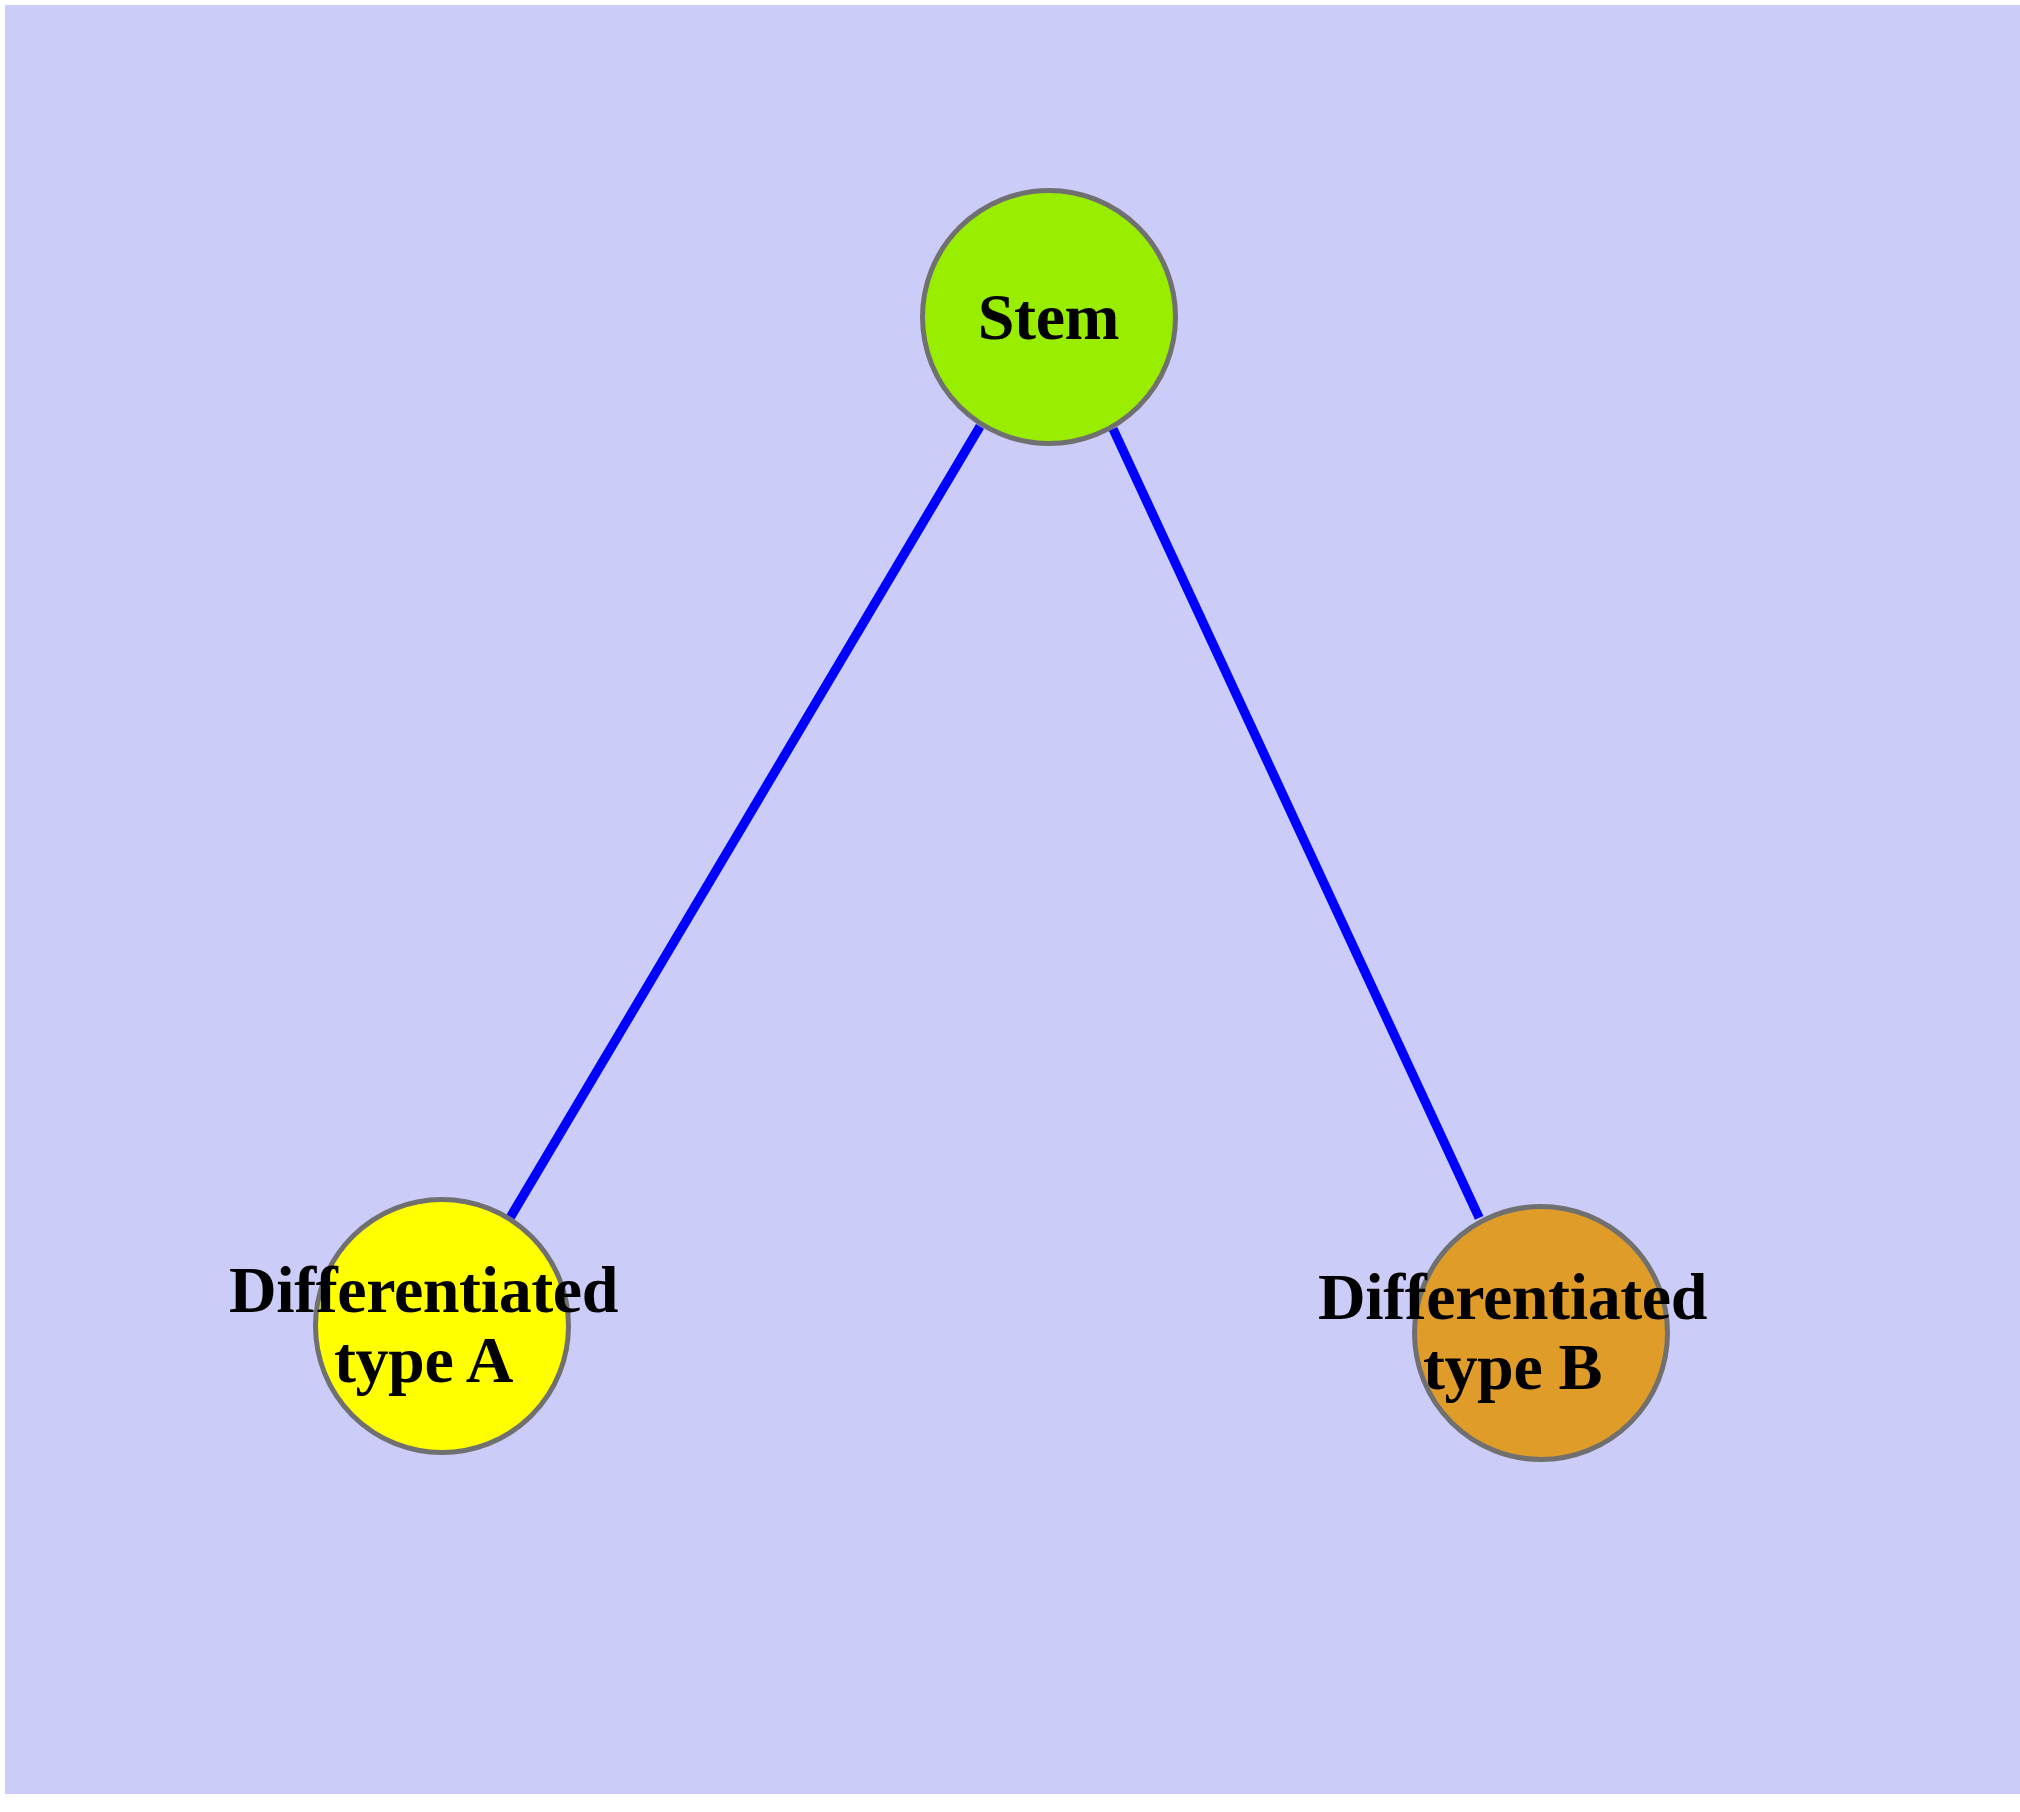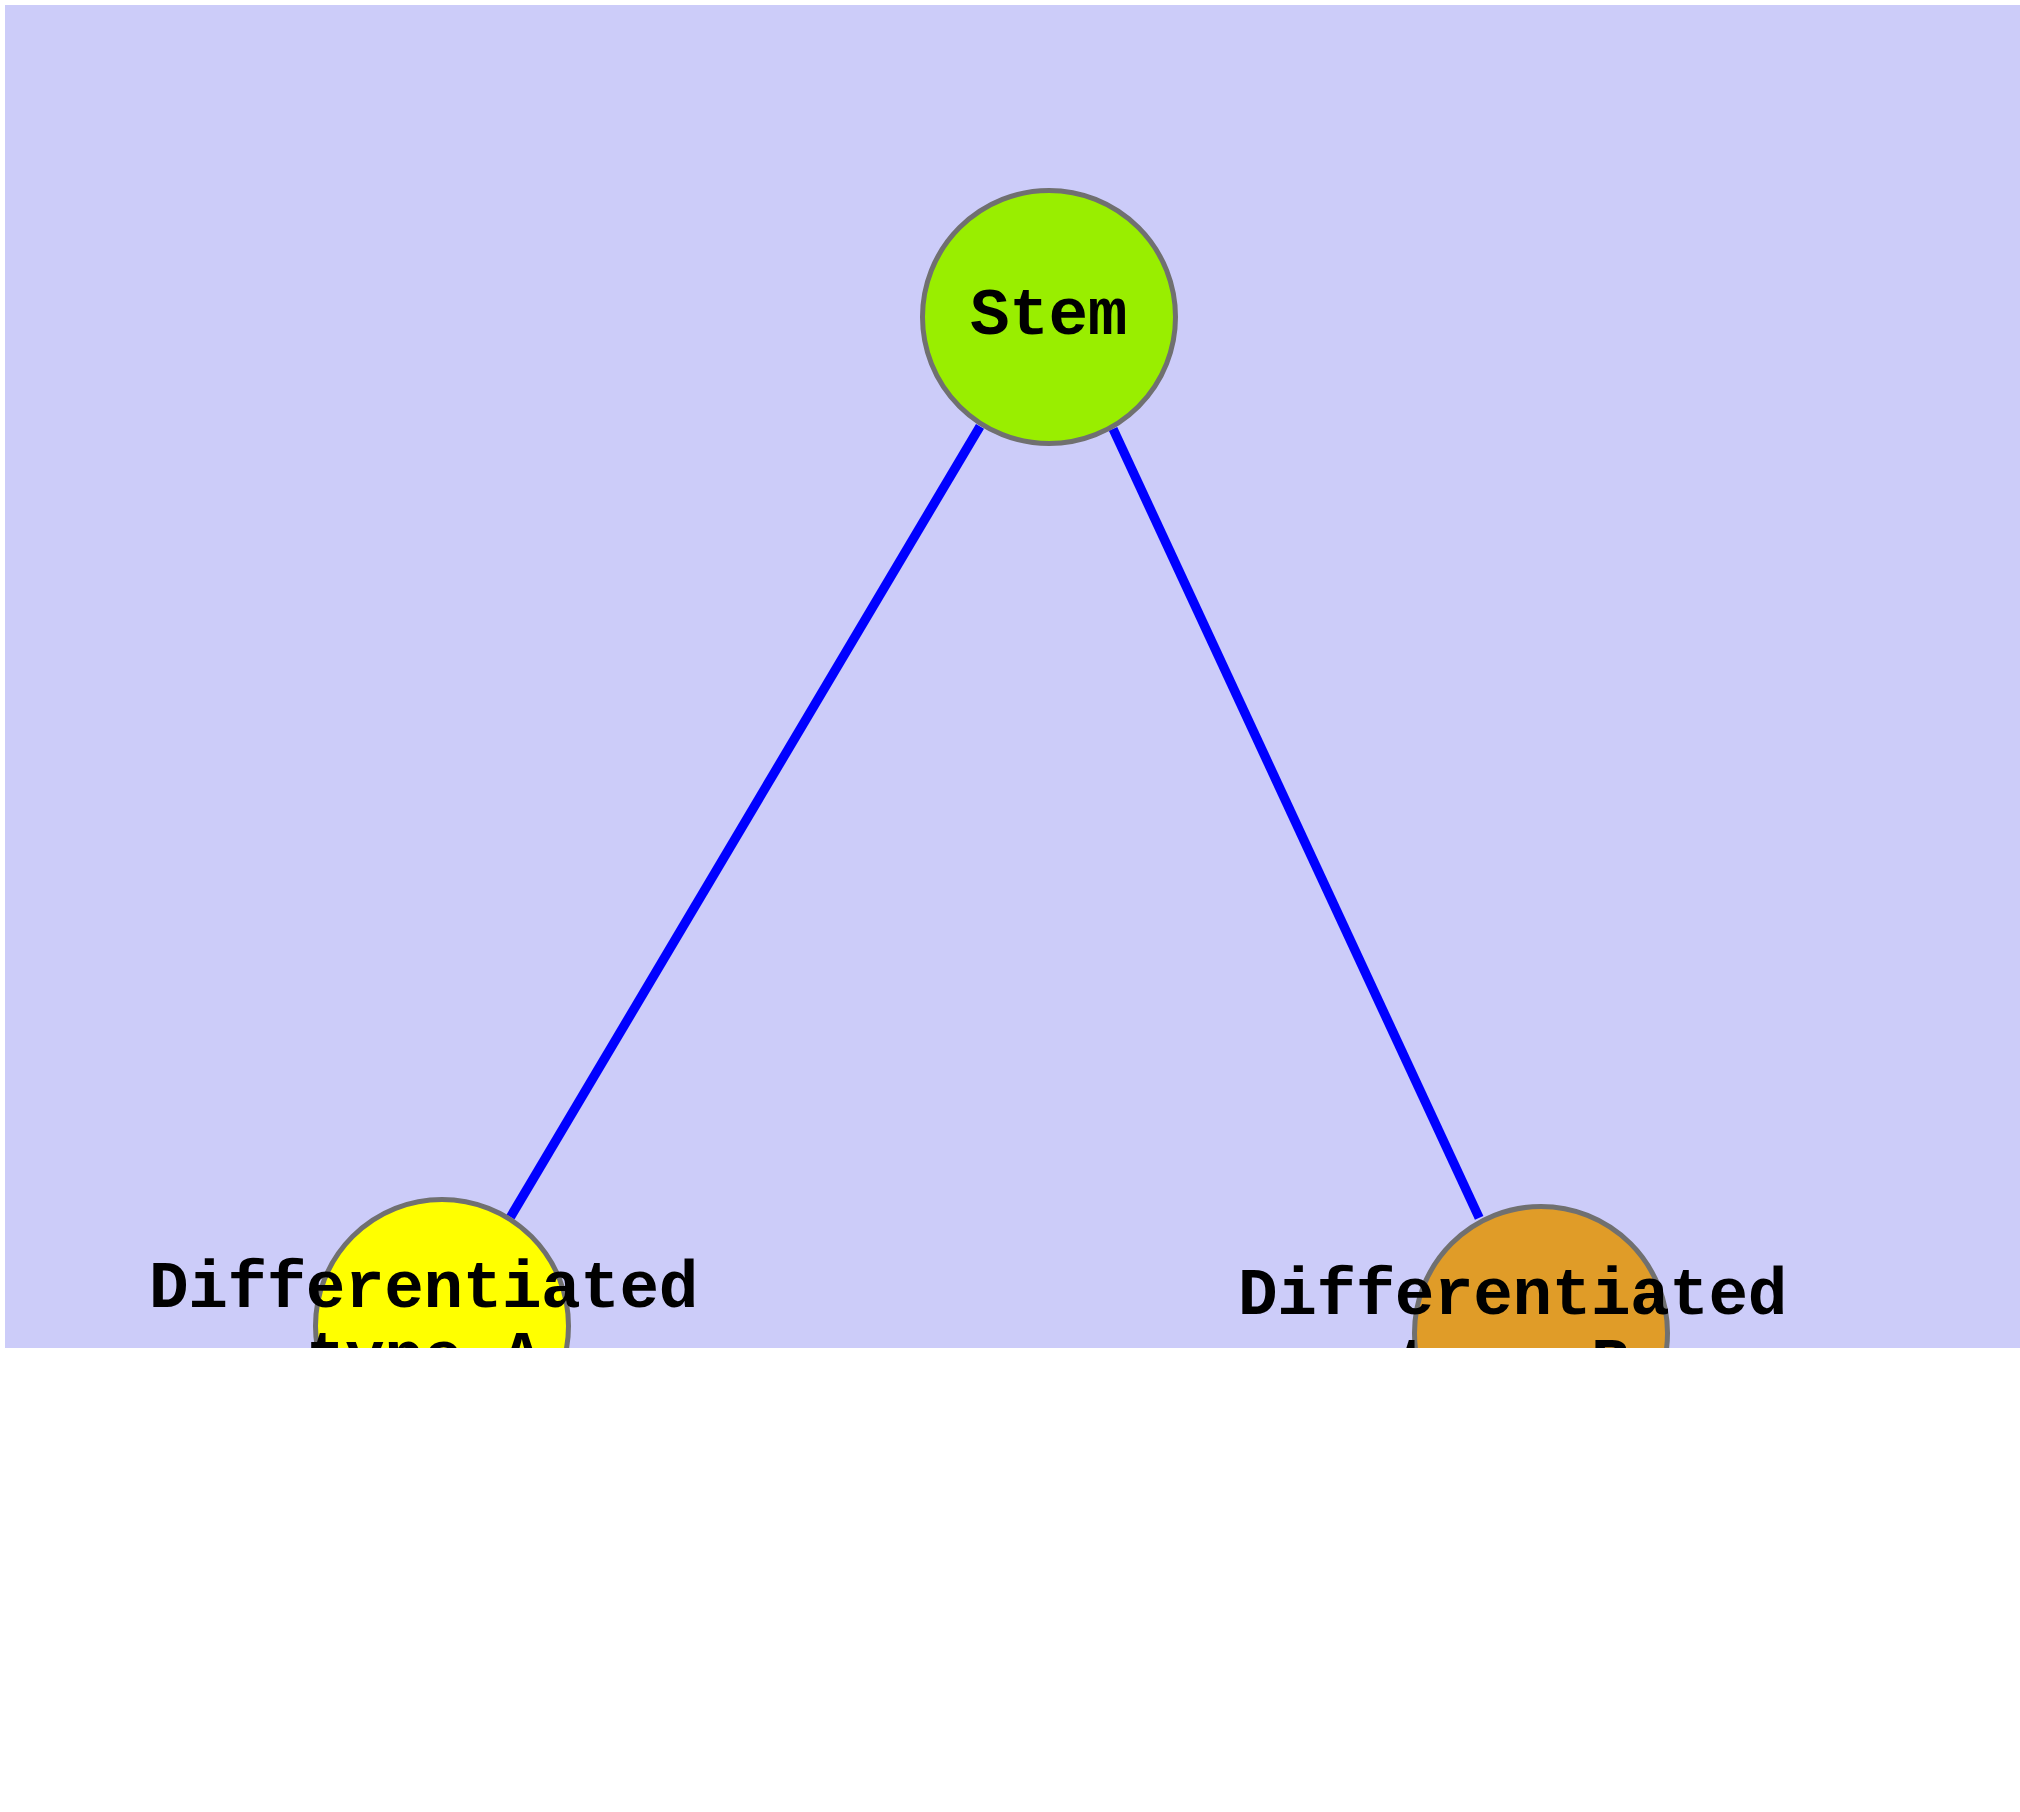--- a/index.html
+++ b/index.html
@@ -4,24 +4,24 @@
 <title>Cell Differentiation Graph</title>
 <style>
   html, body {
     margin: 0;
     padding: 0;
     background: #ffffff;
   }
   #canvas {
     position: relative;
     width: 2021px;
-    height: 1348px;
+    height: 1794px;
     background: #ffffff;
     overflow: hidden;
-    font-family: Liberation Mono, monospace;
+    font-family: Liberation Serif, serif;
   }
   #plot-background {
     position: absolute;
     left: 5.1px;
     top: 5.1px;
     width: 2015px;
     height: 1807px;
     background: #ccccf9;
   }
   #graph-svg {

